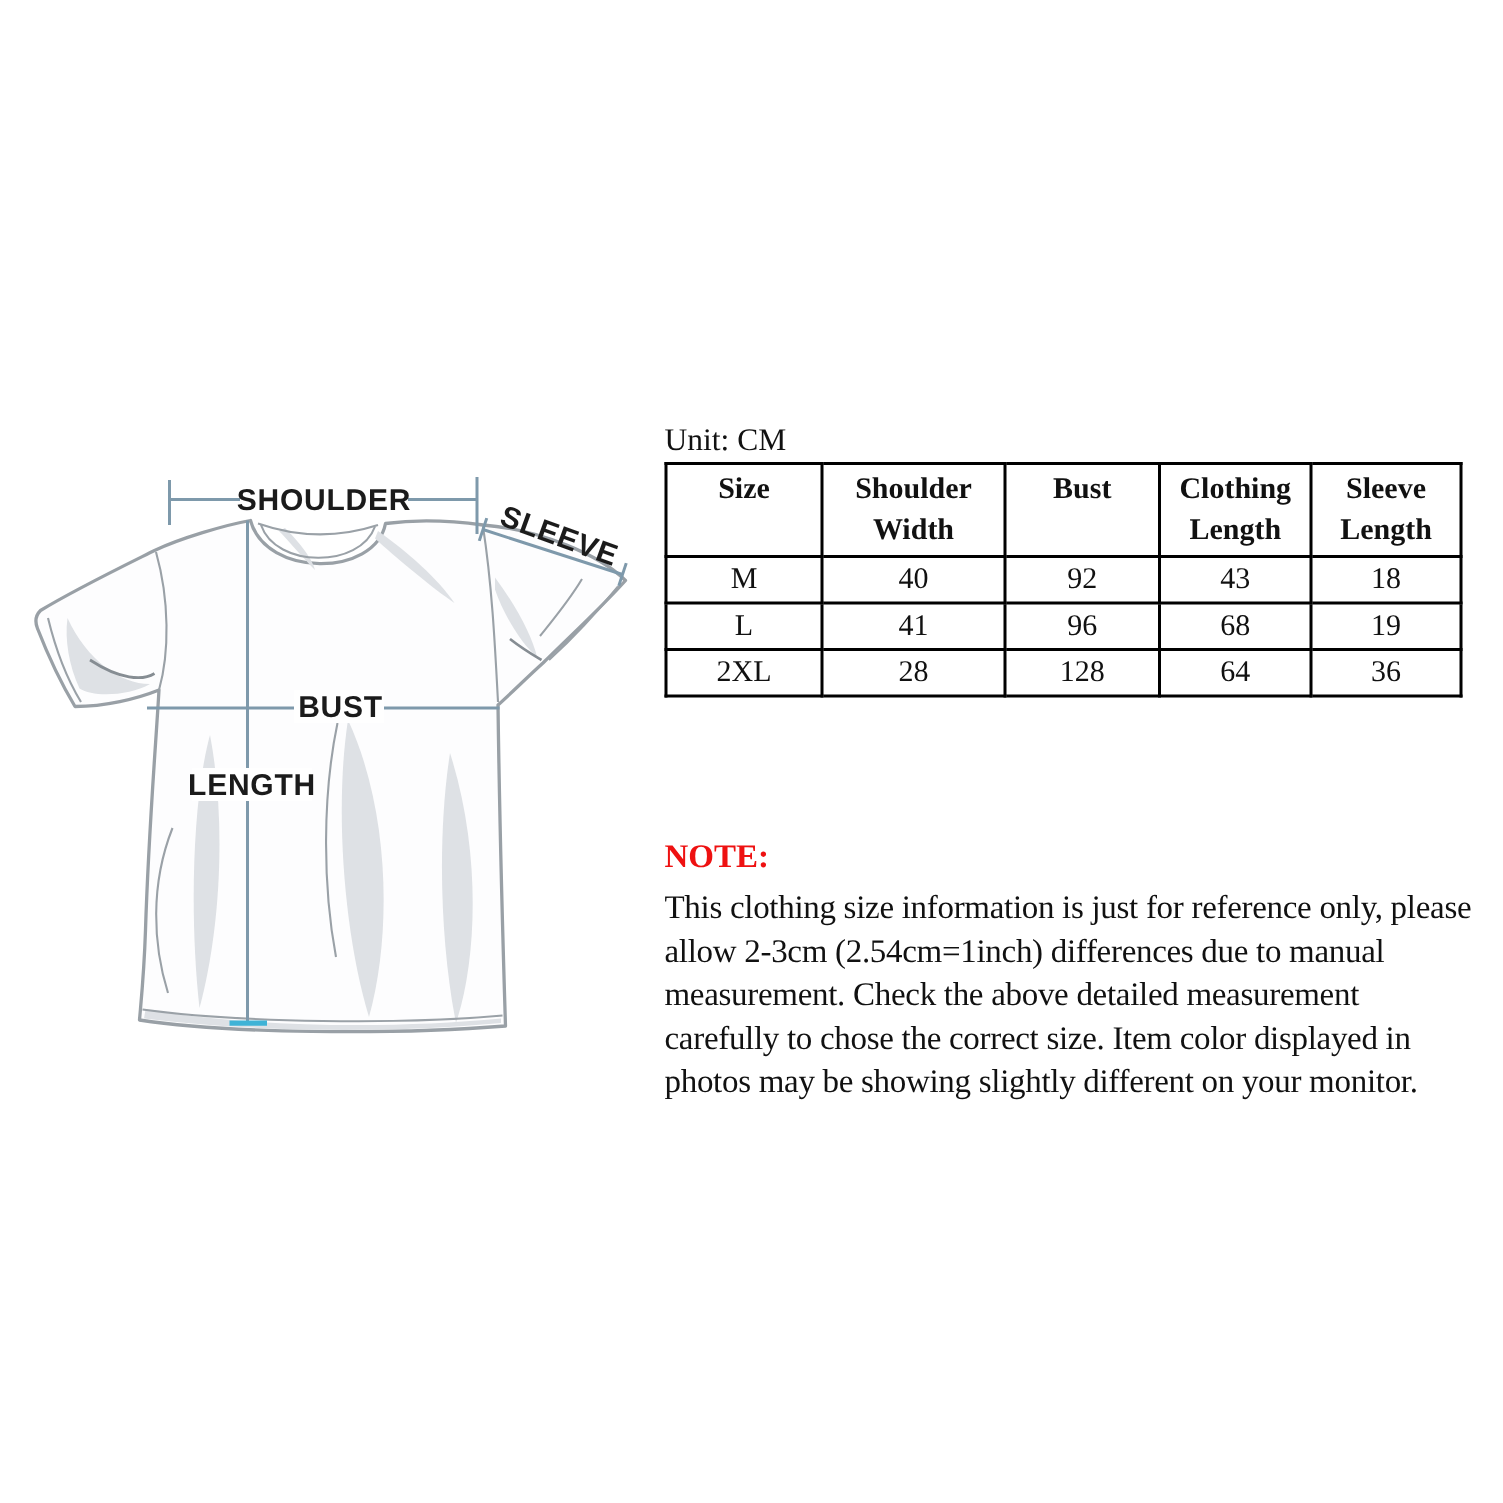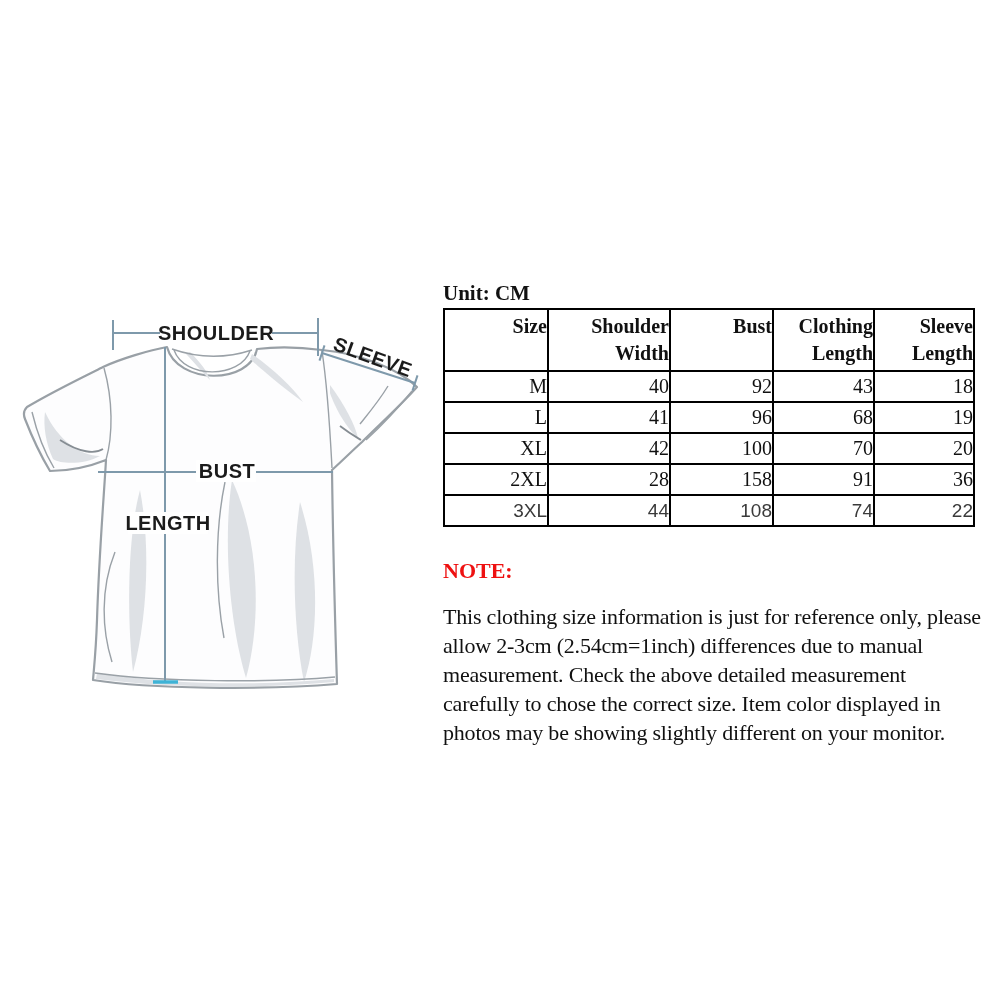--- a/index.html
+++ b/index.html
@@ -12,32 +12,32 @@
   *{margin:0;padding:0;box-sizing:border-box;}
   html,body{width:1002px;height:1002px;background:#ffffff;overflow:hidden;
     font-family:"Liberation Serif","DejaVu Serif",serif;color:var(--text);}
   #stage{position:relative;width:1002px;height:1002px;background:#fff;}
 
   
   #diagram{position:absolute;left:0;top:290px;width:450px;height:460px;}
 
   
   #chart{position:absolute;left:443px;top:281px;width:534px;}
-  #unit-label{font-weight:bold;font-size:21px;line-height:24px;margin-bottom:3px;}
+  #unit-label{font-weight:normal;font-size:21px;line-height:24px;margin-bottom:3px;}
   table{border-collapse:collapse;table-layout:fixed;width:530px;}
-  th,td{border:2px solid var(--table-border);text-align:right;overflow:hidden;}
+  th,td{border:2px solid var(--table-border);text-align:center;overflow:hidden;}
   th{font-size:20px;font-weight:bold;vertical-align:top;padding-top:3px;
      line-height:27px;white-space:pre;height:62px;}
   td{font-size:20px;height:31px;vertical-align:middle;}
   tr.alt-font td{font-family:"Liberation Sans","DejaVu Sans",sans-serif;
      font-size:19px;color:#3a3a3a;}
 
   
   #note{position:absolute;left:443px;top:558px;width:545px;}
-  #note-title{color:var(--note-red);font-weight:bold;font-size:22px;line-height:26px;margin-bottom:18px;}
+  #note-title{color:var(--note-red);font-weight:bold;font-size:22px;line-height:26px;margin-bottom:6px;}
   #note-body{font-size:22px;line-height:29px;white-space:pre;letter-spacing:-0.2px;}
 
   
   .diagram-label{font-family:"Liberation Sans","DejaVu Sans",sans-serif;
     font-weight:bold;font-size:20px;fill:#1b1b1b;letter-spacing:0.5px;}
 </style>
 </head>
 <body>
 
 <div id="stage">
@@ -152,39 +152,25 @@
           <td>18</td>
         </tr>
         <tr>
           <td>L</td>
           <td>41</td>
           <td>96</td>
           <td>68</td>
           <td>19</td>
         </tr>
         <tr>
-          <td>XL</td>
-          <td>42</td>
-          <td>100</td>
-          <td>70</td>
-          <td>20</td>
-        </tr>
-        <tr>
           <td>2XL</td>
           <td>28</td>
-          <td>158</td>
-          <td>91</td>
+          <td>128</td>
+          <td>64</td>
           <td>36</td>
-        </tr>
-        <tr class="alt-font">
-          <td>3XL</td>
-          <td>44</td>
-          <td>108</td>
-          <td>74</td>
-          <td>22</td>
         </tr>
       </tbody>
     </table>
   </div>
 
   <div id="note">
     <div id="note-title">NOTE:</div>
     <div id="note-body">This clothing size information is just for reference only, please
 allow 2-3cm (2.54cm=1inch) differences due to manual
 measurement. Check the above detailed measurement

